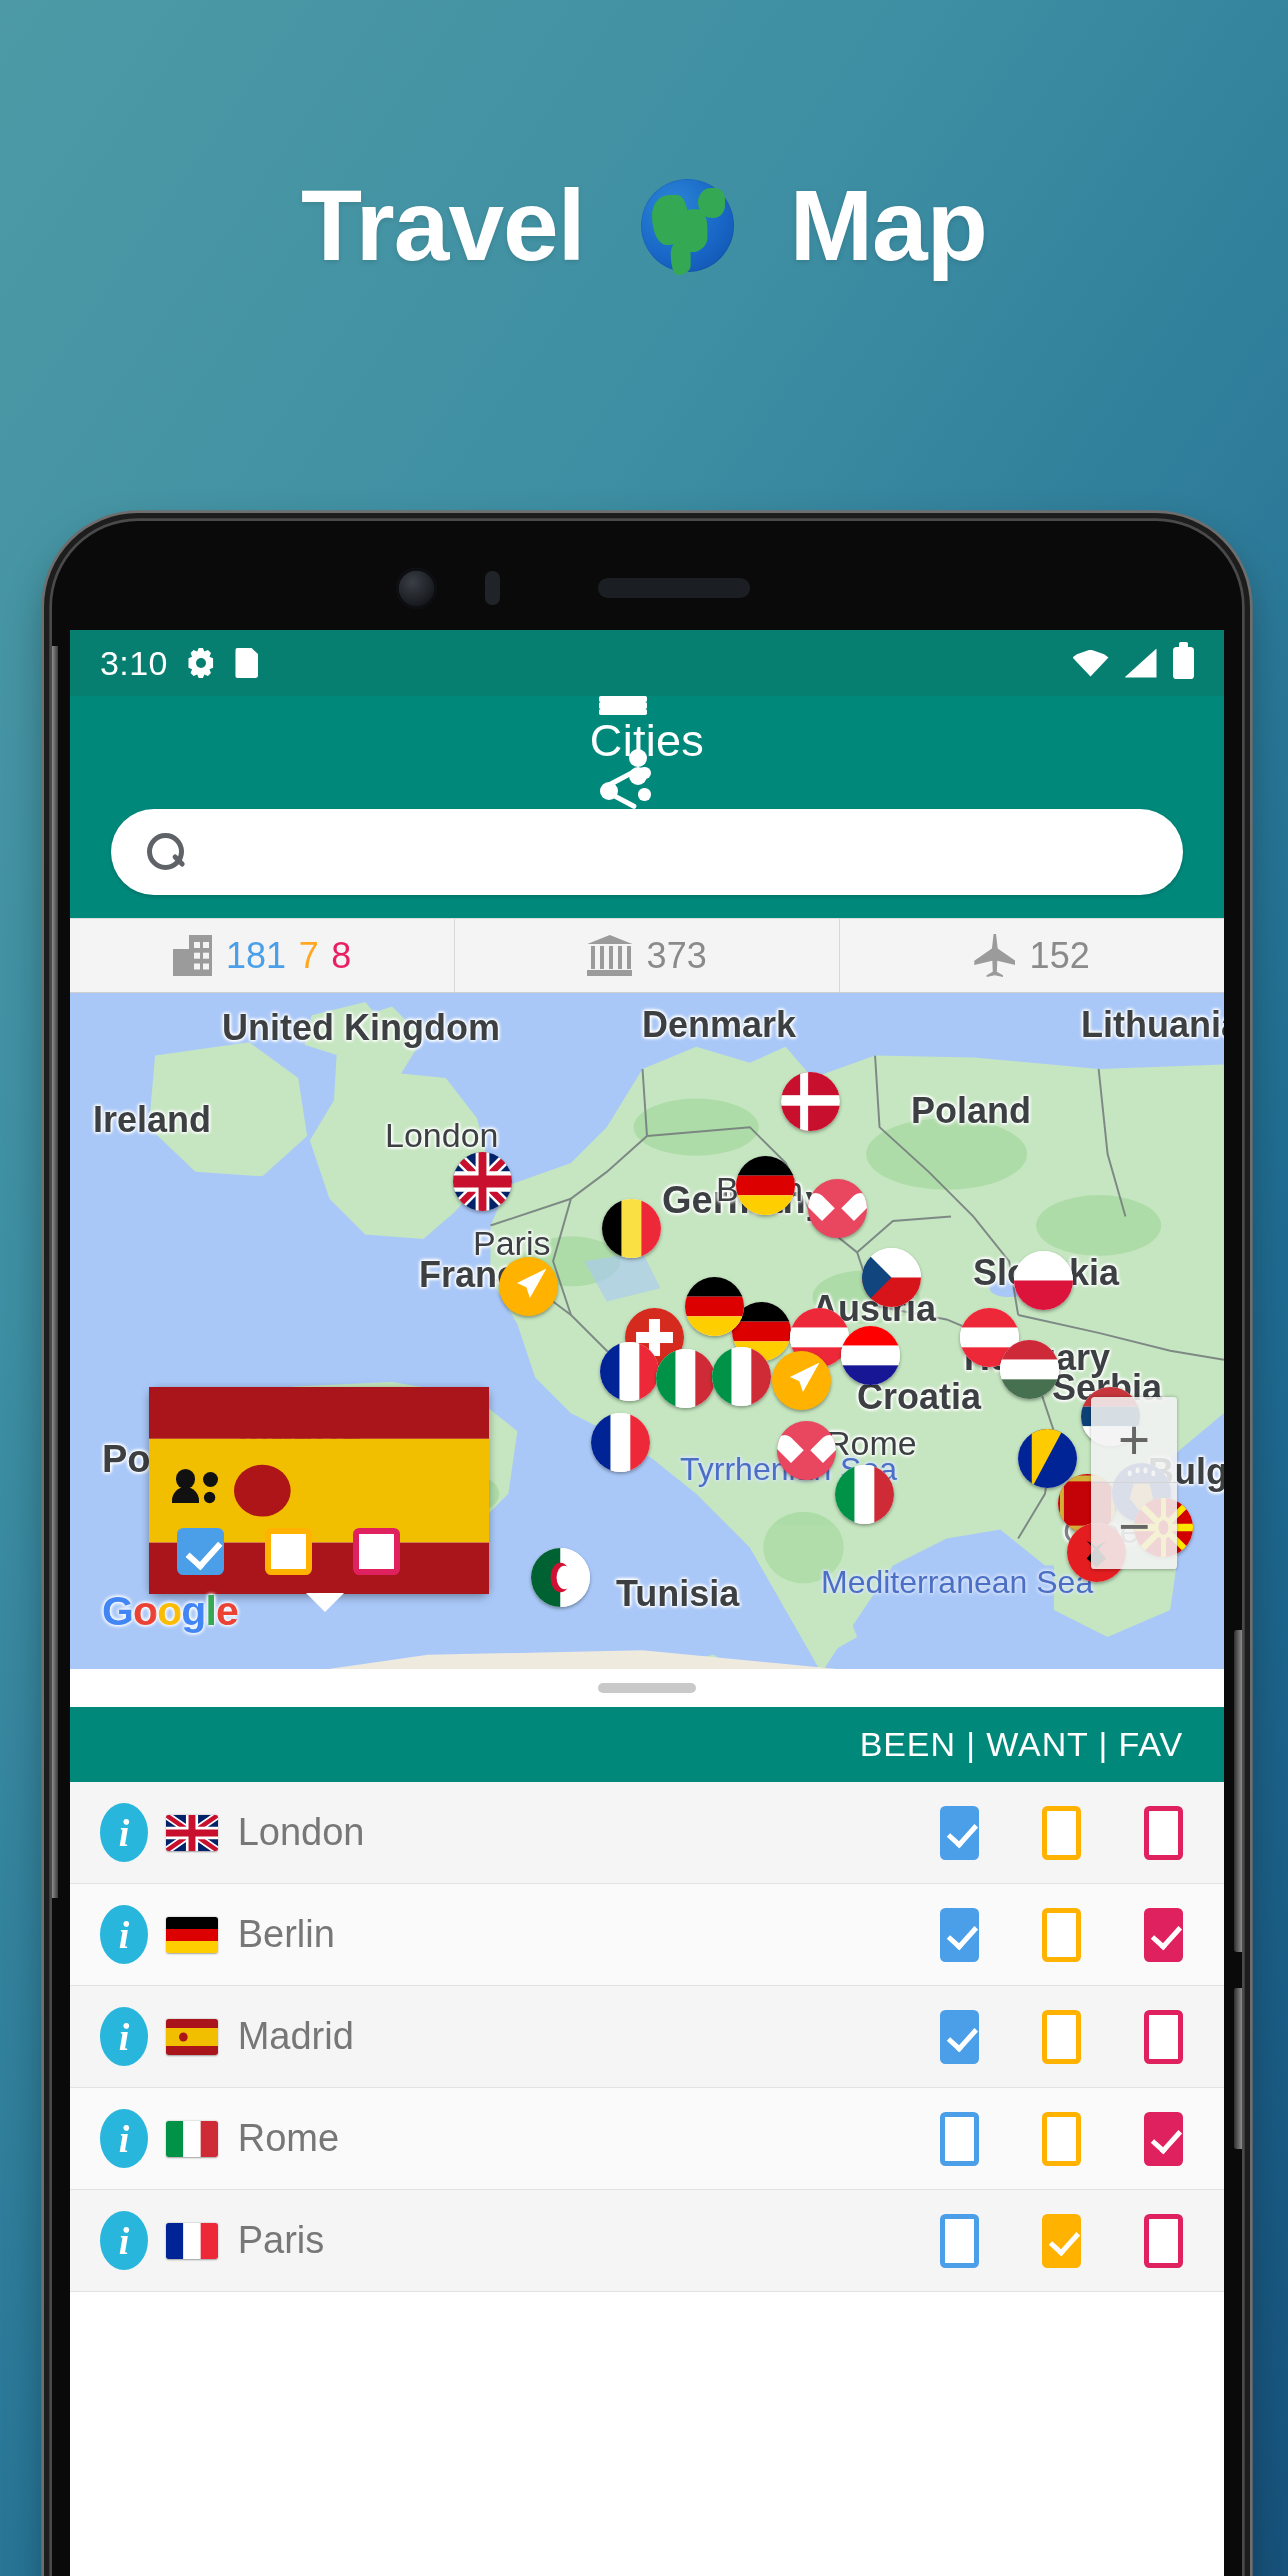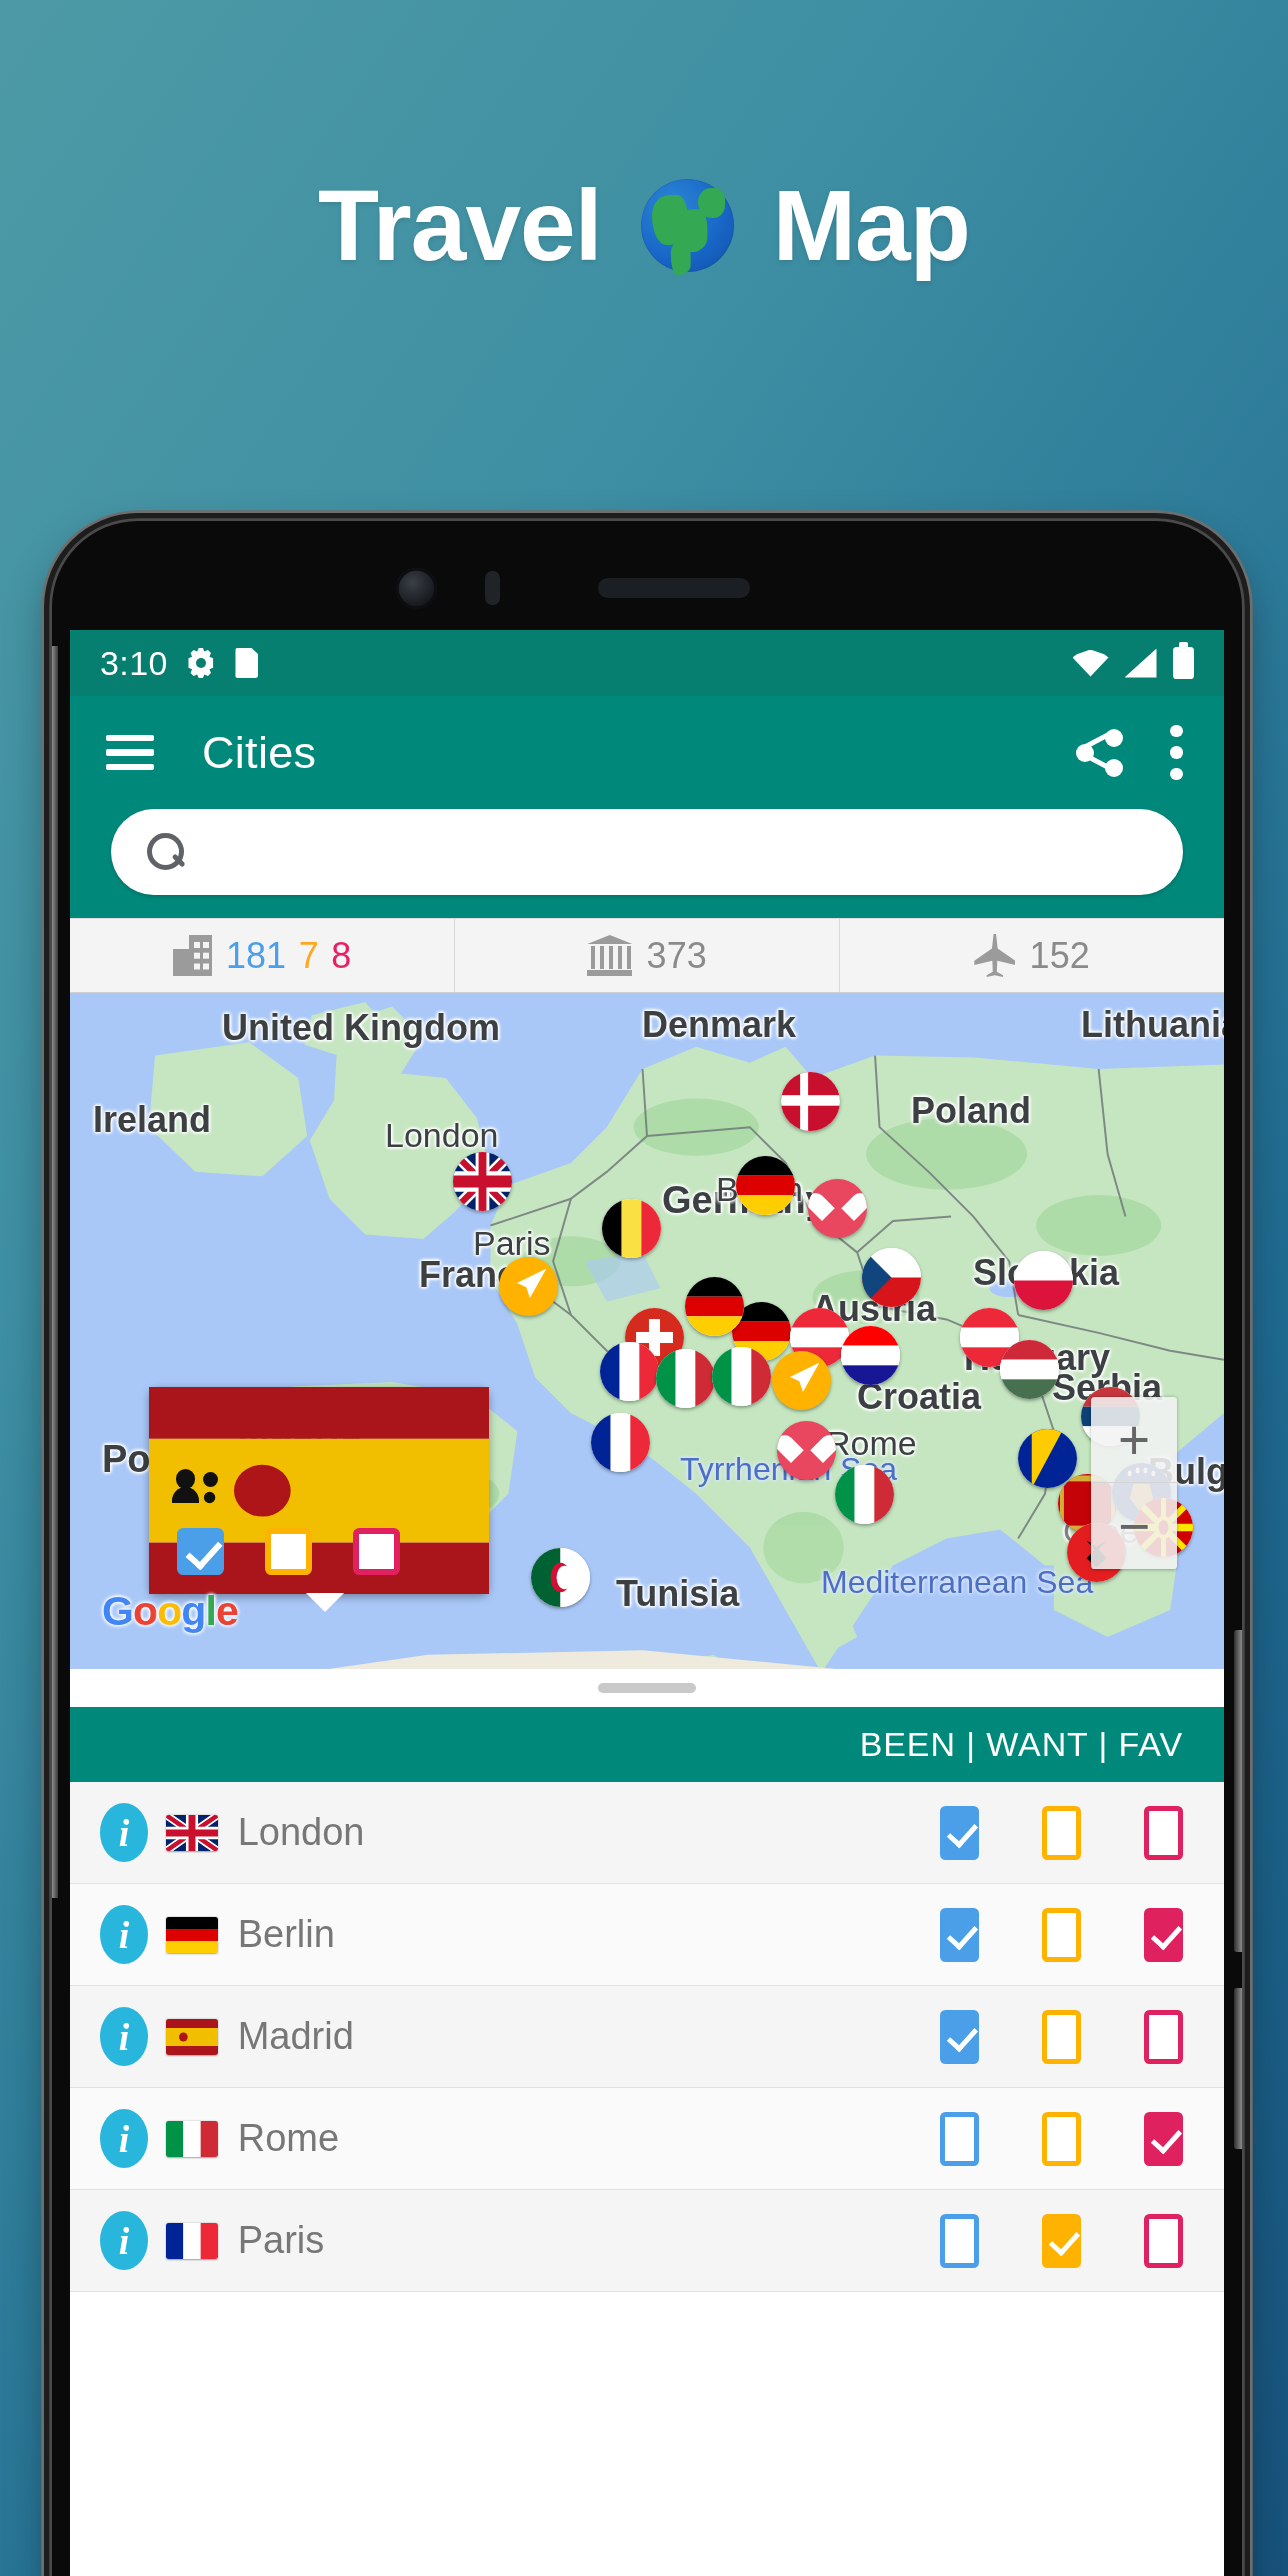--- a/index.html
+++ b/index.html
@@ -15,21 +15,21 @@
   
   .headline {
     position: absolute; top: 98px; left: 0; width: 1288px;
     text-align: center; color: #ffffff;
     font-weight: bold; font-size: 100px; line-height: 1.0;
     letter-spacing: -0.9px;
     text-shadow: 0 1.8px 5.4px rgba(0,0,0,.12);
   }
   .headline .l2 {
     display: flex; align-items: center; justify-content: center;
-    gap: 39px; margin-top: 77px;
+    gap: 56px; margin-top: 77px;
   }
   .globe {
     width: 93px; height: 93px; border-radius: 50%;
     background: radial-gradient(circle at 34% 30%, #2b86d4 0%, #1967c8 55%, #0f4fa8 100%);
     position: relative; display: inline-block; flex: none;
     box-shadow: inset 0 0 0 0.9px rgba(0,0,0,.08);
   }
   .globe::before {
     content: ""; position: absolute; left: 11.6px; top: 16px;
     width: 36px; height: 50px; background: #34a853;
@@ -100,21 +100,21 @@
              border-radius: 5.4px 5.4px 0 0; }
   .ic-signal { width: 32px; height: 29px; background:#fff;
                clip-path: polygon(100% 0, 100% 100%, 0 100%); }
   .ic-batt { width: 21.5px; height: 32px; background:#fff; border-radius:3.6px; position:relative;}
   .ic-batt::before{content:""; position:absolute; left:6.3px; top:-5.4px; width:9px;height:5.4px;
     background:#fff; border-radius:1.8px 1.8px 0 0;}
 
   
   .appbar {
     height: 113px; background: #009688; display:flex; align-items:center;
-    padding: 0 36px; color:#fff;
+    padding: 0 36px; color:#fff;flex-direction:column;
   }
   .appbar { background:#00897b; }
   .hamburger { width: 48px; height: 36px; display:flex; flex-direction:column;
     justify-content: space-between; margin-right: 48px; cursor:pointer;}
   .hamburger i { display:block; height:6.3px; background:#fff; border-radius:1.8px; }
   .app-title { font-size: 45px; font-weight: 500; letter-spacing: 0.3px; }
   .ab-spacer { flex: 1 1 auto; }
   .ic-share { width: 47px; height: 48px; position: relative; margin-right: 47px; }
   .ic-share span { position:absolute; width:18px;height:18px;border-radius:50%;background:#fff;}
   .ic-share span.a{ left:0; top:15px;}

